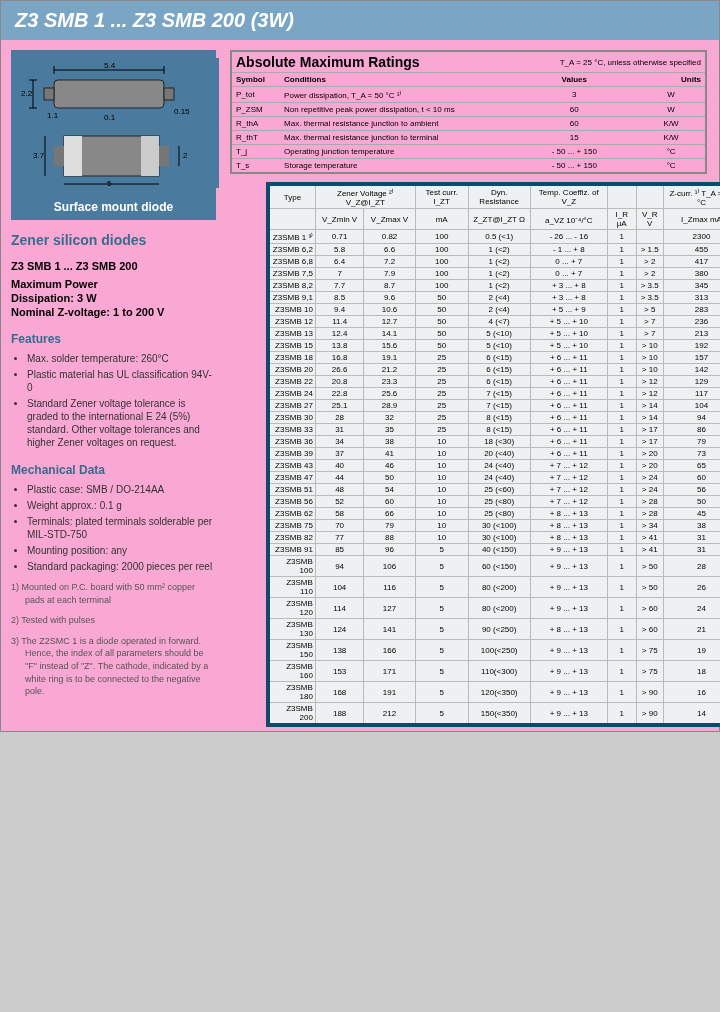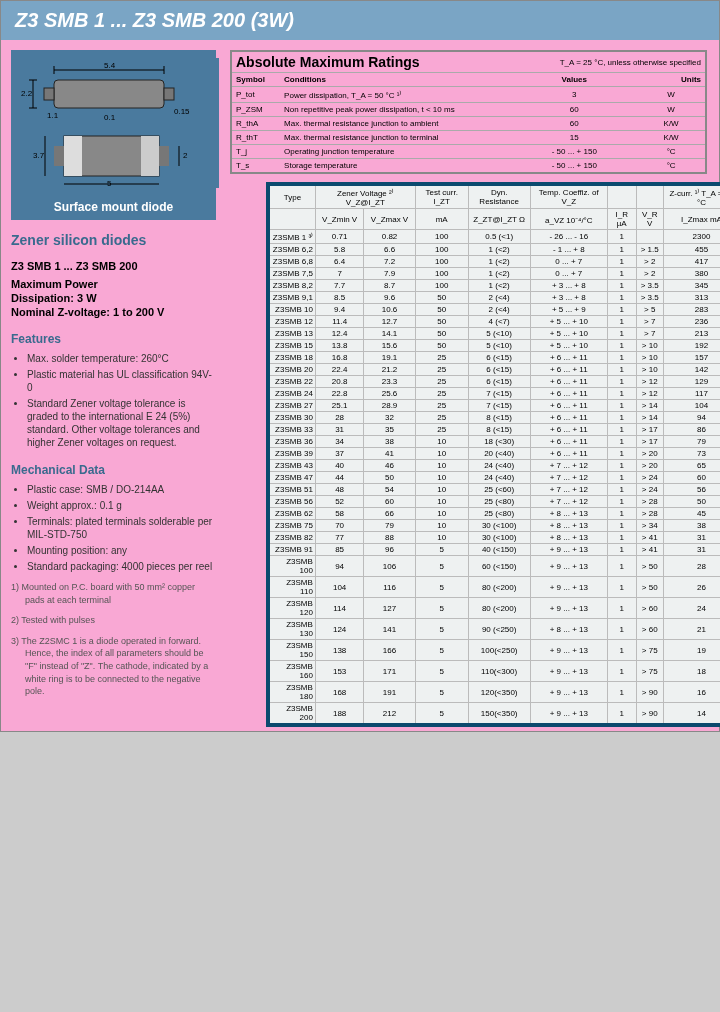--- a/index.html
+++ b/index.html
@@ -82,21 +82,21 @@
           <li>Max. solder temperature: 260°C</li>
           <li>Plastic material has UL classification 94V-0</li>
           <li>Standard Zener voltage tolerance is graded to the international E 24 (5%) standard. Other voltage tolerances and higher Zener voltages on request.</li>
         </ul>
       <h3>Mechanical Data</h3>
       <ul id="mech-list">
           <li>Plastic case: SMB / DO-214AA</li>
           <li>Weight approx.: 0.1 g</li>
           <li>Terminals: plated terminals solderable per MIL-STD-750</li>
           <li>Mounting position: any</li>
-          <li>Standard packaging: 4000 pieces per reel</li>
+          <li>Standard packaging: 2000 pieces per reel</li>
         </ul>
       <div id="notes-box">
           <p class="note">1) Mounted on P.C. board with 50 mm² copper pads at each terminal</p>
           <p class="note">2) Tested with pulses</p>
           <p class="note">3) The Z2SMC 1 is a diode operated in forward. Hence, the index of all parameters should be "F" instead of "Z". The cathode, indicated by a white ring is to be connected to the negative pole.</p>
         </div>
     </div>
     <div class="right-col">
       <table class="abs-table">
         <tbody>
@@ -291,21 +291,21 @@
               <td>19.1</td>
               <td>25</td>
               <td>6 (&lt;15)</td>
               <td>+ 6 ... + 11</td>
               <td>1</td>
               <td>&gt; 10</td>
               <td>157</td>
             </tr>
             <tr>
               <td class="type-col">Z3SMB 20</td>
-              <td>22.4</td>
+              <td>26.6</td>
               <td>21.2</td>
               <td>25</td>
               <td>6 (&lt;15)</td>
               <td>+ 6 ... + 11</td>
               <td>1</td>
               <td>&gt; 10</td>
               <td>142</td>
             </tr>
             <tr>
               <td class="type-col">Z3SMB 22</td>

